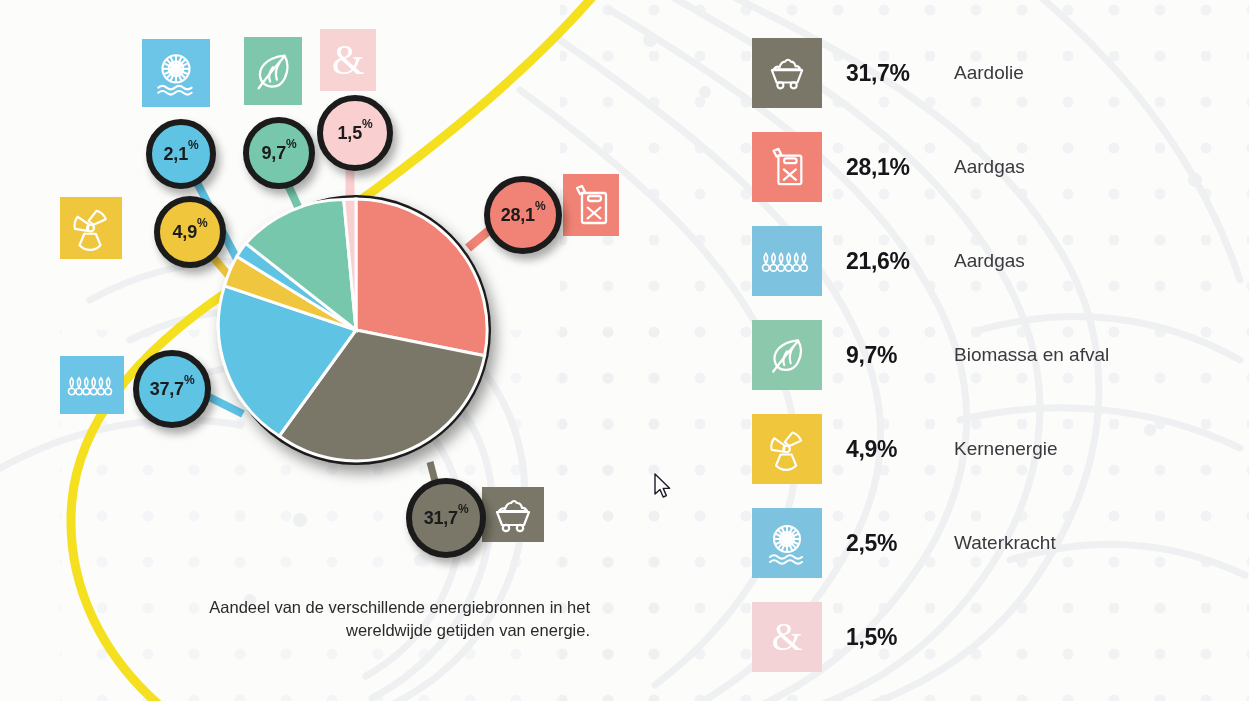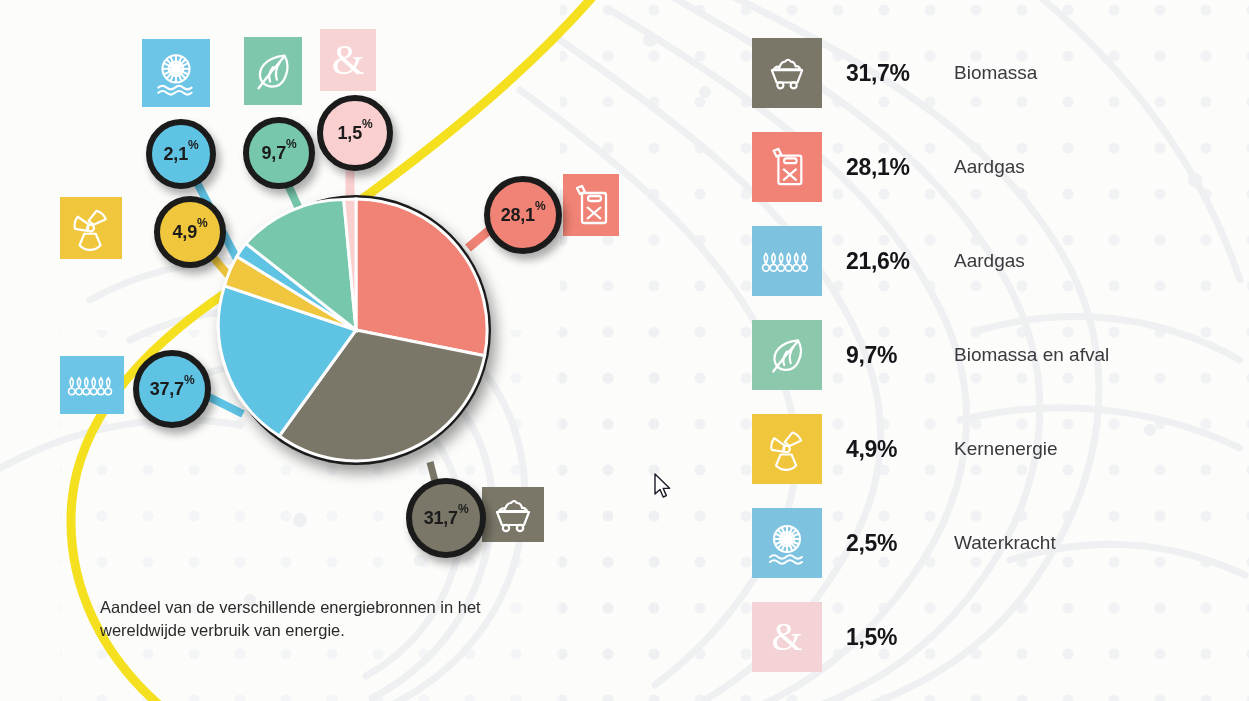--- a/index.html
+++ b/index.html
@@ -29,21 +29,21 @@
   }
   .bubble .num{font-size:18px;line-height:1;}
   .bubble .pc{font-size:12px;line-height:1;vertical-align:super;position:relative;top:-5px;}
 
   
   .tile{position:absolute;z-index:5;display:flex;align-items:center;justify-content:center;}
   .tile svg{display:block;}
 
   
   .caption{
-    position:absolute;z-index:7;text-align:left;
+    position:absolute;z-index:7;text-align:right;
     font-size:16.5px;color:#2a2a2a;line-height:1.42;
     font-family:"Liberation Sans", sans-serif;
   }
 
   
   .legend{position:absolute;left:752px;top:26px;z-index:7;width:470px;}
   .legend-row{display:flex;align-items:center;height:94px;}
   .legend-swatch{
     width:70px;height:70px;flex:0 0 70px;
     display:flex;align-items:center;justify-content:center;
@@ -270,38 +270,38 @@
   </div>
 
   <div class="bubble" style="left:406px;top:478px;width:68px;height:68px;background:#7a7768;">
     <span>
       <span class="num">31,7</span><span class="pc">%</span>
     </span>
   </div>
 
   <div class="caption" style="left:100px;top:596px;width:490px;">
     <div>Aandeel van de verschillende energiebronnen in het</div>
-    <div>wereldwijde verbruik van energie.</div>
+    <div>wereldwijde getijden van energie.</div>
   </div>
 
   <div class="legend">
 
     <div class="legend-row">
       <div class="legend-swatch" style="background:#7a7768;">
         <svg width="46" height="38" viewBox="0 0 48 40">
           <g stroke="#fff" stroke-width="2.2" fill="none" stroke-linejoin="round">
             <path d="M10 16 q3 -4 6 -2 q2 -6 6 -6 q3 -4 6 0 q4 0 5 5 q3 -1 5 3 Z"></path>
             <path d="M8 17 L40 17 L35 30 L13 30 Z"></path>
             <circle cx="17" cy="33" r="3.2"></circle>
               <circle cx="31" cy="33" r="3.2"></circle>
           </g>
         </svg>
       </div>
       <div class="legend-pct">31,7%</div>
-      <div class="legend-label">Biomassa</div>
+      <div class="legend-label">Aardolie</div>
     </div>
 
     <div class="legend-row">
       <div class="legend-swatch" style="background:#f08375;">
         <svg width="42" height="46" viewBox="0 0 44 48">
           <g stroke="#fff" stroke-width="2.3" fill="none" stroke-linejoin="round">
             <path d="M13 12 L13 40 a2 2 0 0 0 2 2 L35 42 a2 2 0 0 0 2 -2 L37 14 a2 2 0 0 0 -2 -2 L17 12 Z"></path>
             <rect x="19" y="15" width="13" height="5" rx="2.4"></rect>
             <path d="M8 7 L13 5 L16 11 L11 13 Z"></path>
             <line x1="18" y1="26" x2="32" y2="38"></line>

